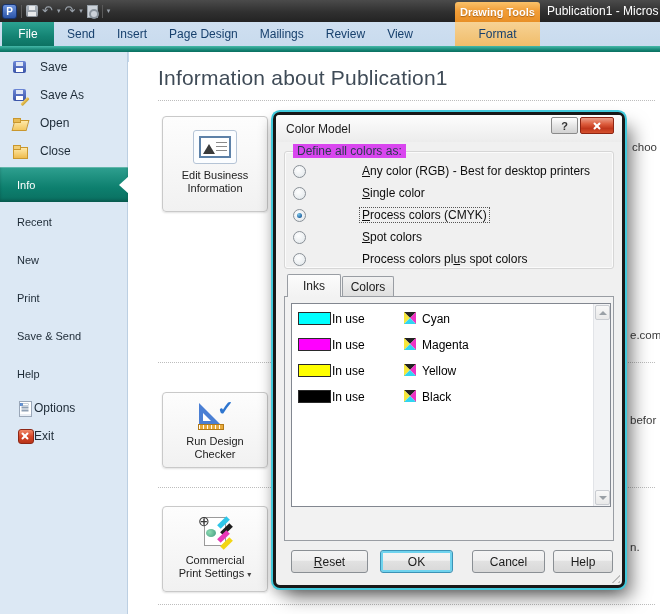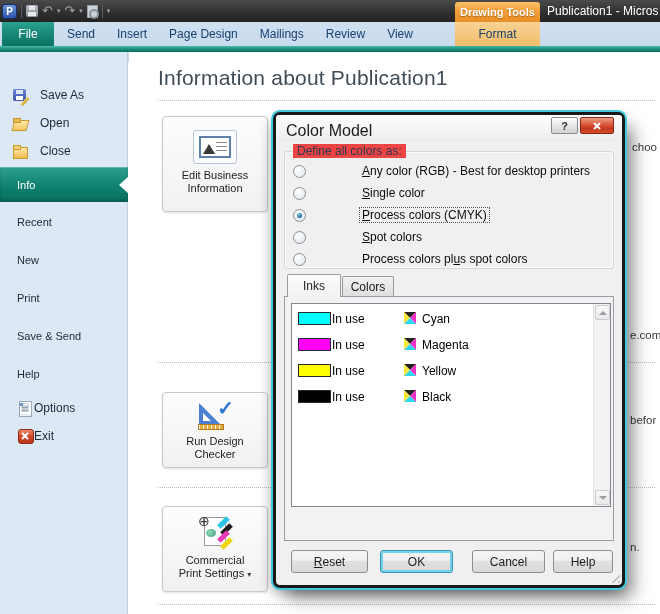--- a/index.html
+++ b/index.html
@@ -108,30 +108,30 @@
   .cps-blob { position:absolute; left:8px; top:14px; width:10px; height:8px; border-radius:50%;
     background:radial-gradient(circle at 35% 40%, #7fd6a8, #2e8f74); opacity:.9; }
   .tcaret { font-size:8px; color:#444; }
   .frag { position:absolute; font-size:11.5px; color:#3c3c3c; z-index:2; }
   
   .dialog { position:absolute; left:276px; top:115px; width:346px; height:470px; z-index:10;
     background:#f0f0f0; border-radius:4px;
     box-shadow:0 0 0 3px #181818, 0 0 0 5px #42cadc, 10px 12px 18px rgba(0,0,0,.5), -4px 6px 14px rgba(0,0,0,.35); }
   .dlg-titlebar { position:absolute; left:0; top:0; width:100%; height:27px; border-radius:3px 3px 0 0;
     background:linear-gradient(#fdfdfd,#ececec); }
-  .dlg-title { position:absolute; left:10px; top:7px; font-size:16px; color:#1c1c1c; }
+  .dlg-title { position:absolute; left:10px; top:7px; font-size:12px; color:#1c1c1c; }
   .cap-btn { position:absolute; top:2px; height:17px; border-radius:2px; display:flex; align-items:center; justify-content:center; }
   .help-btn { right:44px; width:27px; background:linear-gradient(#ffffff,#e4e4e4 55%,#d2d2d2); border:1px solid #8b8b8b;
     color:#333; font-size:11px; font-weight:bold; }
   .close-btn { right:8px; width:34px; background:linear-gradient(#eb9f8a,#dd5d3d 40%,#c1371c 70%,#d4502d); border:1px solid #8e2513; }
   .close-btn .xg { position:relative; width:11px; height:11px; }
   
   .groupbox { position:absolute; left:8px; top:36px; width:330px; height:118px;
     border:1px solid #d6d6d6; border-radius:3px; box-shadow:inset 0 0 0 1px rgba(255,255,255,.7); }
-  .grouplabel { position:absolute; left:8px; top:-8px; background:#ef4444; padding:0 4px; font-size:12px; color:#2b3a50; }
+  .grouplabel { position:absolute; left:8px; top:-8px; background:#d946ef; padding:0 4px; font-size:12px; color:#2b3a50; }
   .radio-col { position:absolute; left:8px; top:13px; display:flex; flex-direction:column; gap:9px; }
   .radio-row { display:flex; align-items:flex-end; height:13px;gap:48px; }
   .rdot { width:13px; height:13px; border-radius:50%; border:1px solid #8a9097;
     background:radial-gradient(circle at 40% 35%, #fefefe, #dfe5e9); position:relative; }
   .radio-row.sel .rdot:after { content:""; position:absolute; left:3px; top:3px; width:5px; height:5px; border-radius:50%;
     background:radial-gradient(circle at 35% 30%, #7ec7ea, #1d5f9e 75%); }
   .rlabel { margin-left:6px; font-size:12px; color:#0d0d0d; padding:0 2px; }
   .radio-row.sel .rlabel { outline:1px dotted #555; }
   
   .dtab { position:absolute; height:22px; font-size:12px; color:#1a1a1a; display:flex; align-items:center; justify-content:center;
@@ -197,20 +197,24 @@
         <span class="rtab">Page Design</span>
         <span class="rtab">Mailings</span>
         <span class="rtab">Review</span>
         <span class="rtab">View</span>
       </div>
     <div class="fmt-tab">Format</div>
   </div>
   <div class="teal-strip"></div>
 
   <div class="sidebar" id="sidebar">
+      <div class="sb-item sb-file" style="top: 5px;">
+        <span class="sbic ic-floppy"></span>
+        <span class="lbl">Save</span>
+      </div>
       <div class="sb-item sb-file" style="top: 33px;">
         <span class="sbic ic-floppy">
           <i class="ic-pencil"></i>
         </span>
         <span class="lbl">Save As</span>
       </div>
       <div class="sb-item sb-file" style="top: 61px;">
         <span class="sbic ic-folder-open"></span>
         <span class="lbl">Open</span>
       </div>

